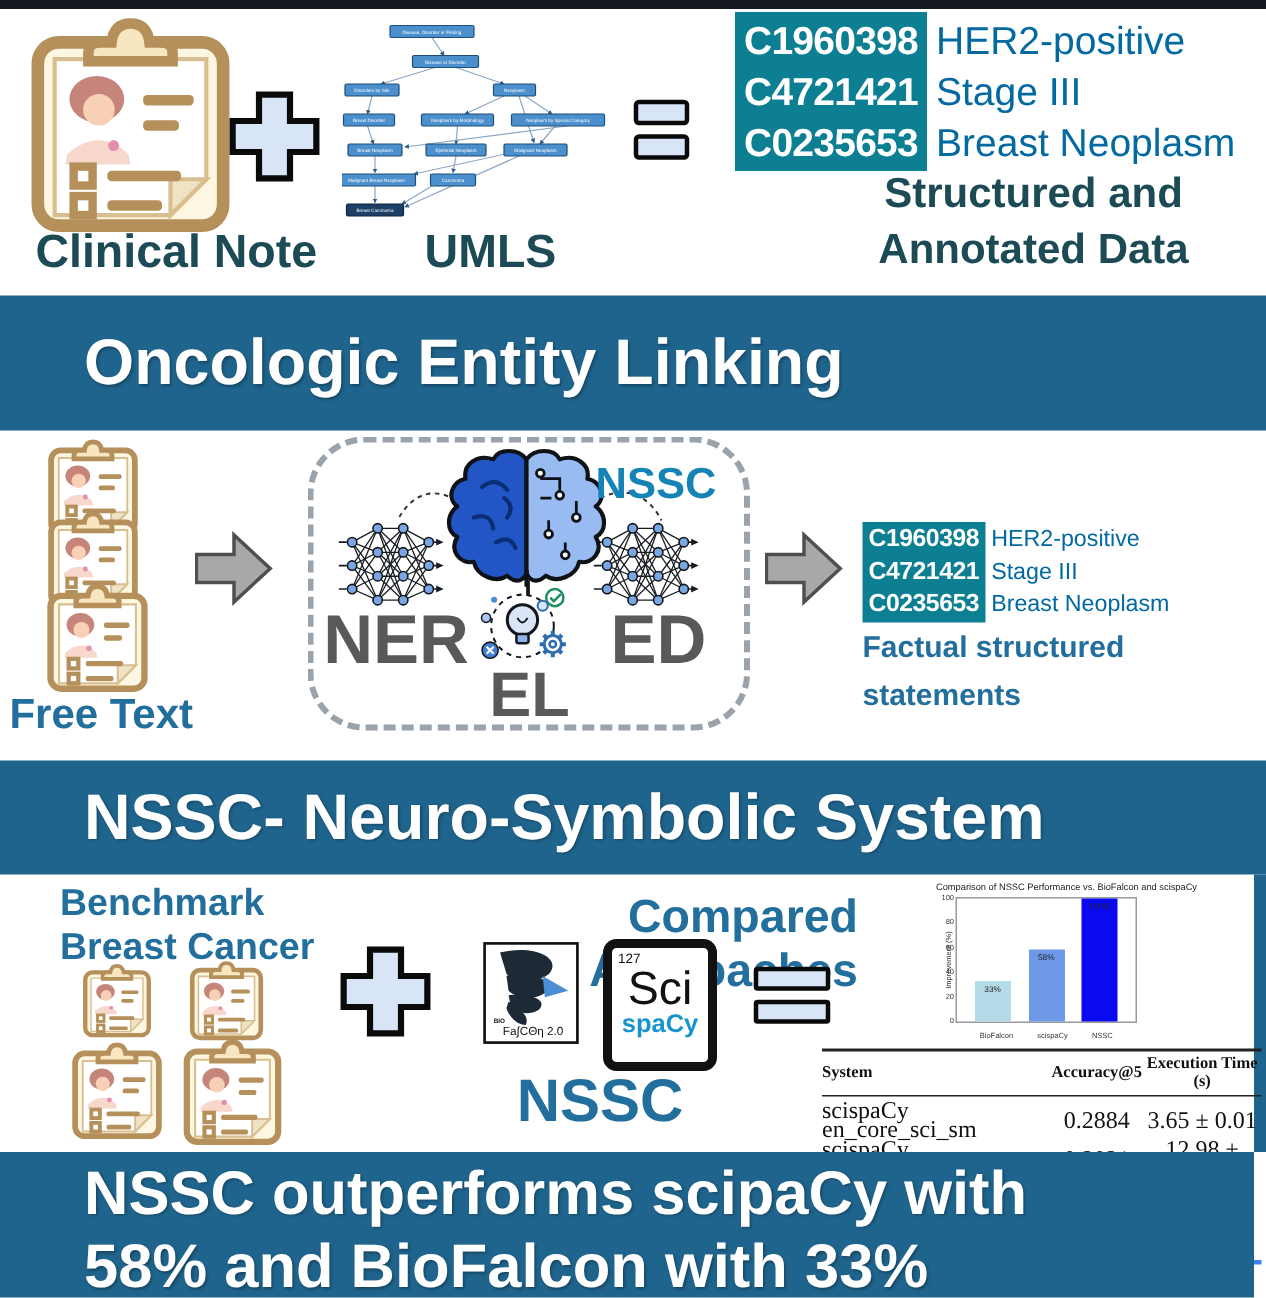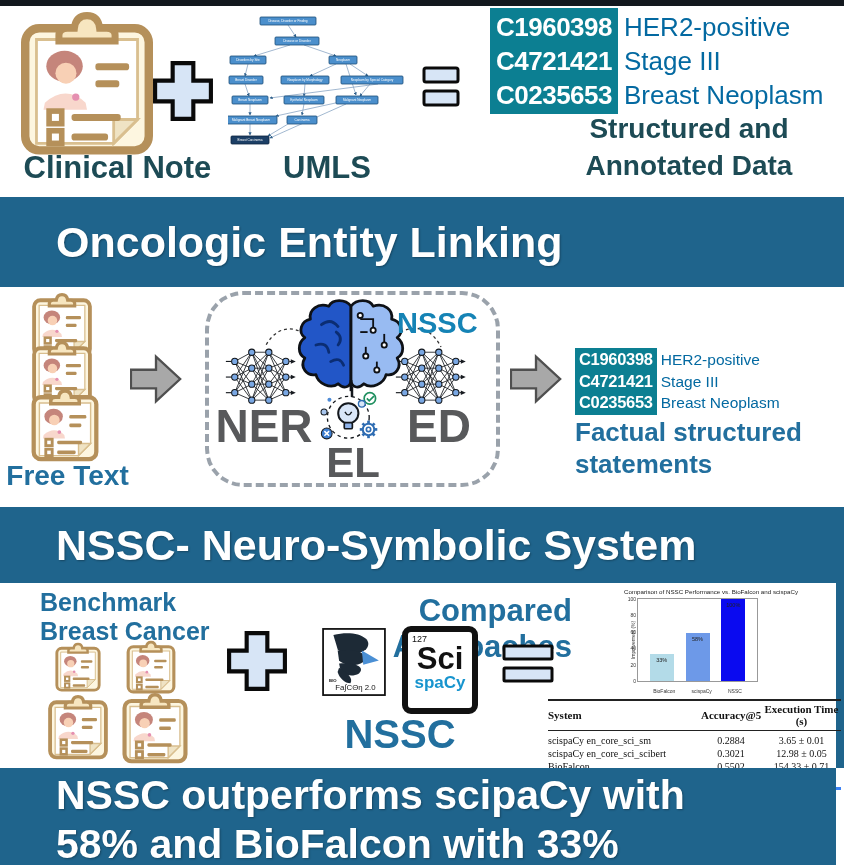--- a/index.html
+++ b/index.html
@@ -28,21 +28,21 @@
   .bar{width:24px;position:relative;}
   .barlab{position:absolute;top:3px;left:0;right:0;text-align:center;font-size:5.5px;color:#222;}
   .yticks{position:absolute;left:-11px;top:0;bottom:0;width:10px;}
   .ytick{position:absolute;right:1px;transform:translateY(50%);font-size:5px;color:#333;}
   .ylab{position:absolute;left:-24px;top:50%;transform:translate(0,-50%) rotate(-90deg);font-size:5px;color:#333;white-space:nowrap;}
   .xlabels{position:absolute;left:25px;right:6px;bottom:4px;display:flex;justify-content:space-evenly;font-size:5px;color:#333;}
   
   #results-table{position:absolute;left:548px;top:699px;width:293px;border-collapse:collapse;
                  font-family:"Liberation Serif",serif;color:#111;border-top:2px solid #222;border-bottom:3px solid #3b82f6;}
   #results-table th{font-size:11px;font-weight:bold;border-bottom:1px solid #222;padding:2px 0 3px;text-align:center;}
-  #results-table td{font-size:10px;line-height:13.2px;padding:0;text-align:center;}
+  #results-table td{font-size:16px;line-height:13.2px;padding:0;text-align:center;}
   #results-table th:first-child,#results-table td:first-child{text-align:left;}
   #results-table tbody tr:first-child td{padding-top:3px;}
   .bold{font-weight:bold;}
 </style>
 </head>
 <body>
 
 <svg width="0" height="0" style="position:absolute">
   <defs>
     <symbol id="clipboard" viewBox="0 0 100 104">
@@ -406,21 +406,21 @@
     <span>C4721421</span>
     <span>C0235653</span>
   </div>
   <div class="code-labels">
     <span>HER2-positive</span>
     <span>Stage III</span>
     <span>Breast Neoplasm</span>
   </div>
 </div>
 
-<div class="abs teal-label" style="left:575px;top:416px;font-size:26px;line-height:32px;">
+<div class="abs teal-label" style="left:575px;top:416px;font-size:20px;line-height:32px;">
   <div>Factual structured</div>
   <div>statements</div>
 </div>
 
 <div class="banner" style="top:507px;height:76px;line-height:76px;font-size:43px;padding-left:56px;">NSSC- Neuro-Symbolic System</div>
 
 <div class="abs" style="left:836px;top:583px;width:8px;height:185px;background:#1f648c;"></div>
 
 <div class="abs teal-label" style="left:40px;top:588px;font-size:25px;line-height:29px;">
   <div>Benchmark</div>
@@ -452,21 +452,21 @@
   <path d="M22,32 C48,28 68,36 58,48 C46,56 30,52 24,46 Z" fill="#1d2a36"></path>
   <path d="M24,50 C44,48 62,54 52,64 C42,70 30,66 26,60 Z" fill="#1d2a36"></path>
   <path d="M56,32 L80,46 L58,52 Z" fill="#4a8fd4"></path>
   <path d="M24,56 C36,64 44,70 40,78 C32,78 24,70 22,62 Z" fill="#1d2a36"></path>
   <text x="10" y="76" font-size="6" font-weight="bold" fill="#111">BIO</text>
   <text x="47" y="87" font-size="11" text-anchor="middle" fill="#111">Fa∫CΘη 2.0</text>
 </svg>
 
 <div class="abs" style="left:402px;top:626px;width:64px;height:76px;border:6px solid #111;border-radius:9px;background:#fff;">
   <div style="font-size:9px;color:#111;margin:2px 0 0 4px;">127</div>
-  <div style="font-size:31px;font-weight:bold;color:#111;text-align:center;line-height:30px;">Sci</div>
+  <div style="font-size:31px;font-weight:normal;color:#111;text-align:center;line-height:30px;">Sci</div>
   <div style="font-size:17px;font-weight:bold;color:#1794ce;text-align:center;line-height:18px;">spaCy</div>
 </div>
 
 <div class="abs teal-label" style="left:325px;top:712px;width:150px;font-size:40px;text-align:center;">NSSC</div>
 
 <svg class="abs" style="left:502px;top:644px" width="52" height="40" viewBox="0 0 52 40">
   <rect x="2" y="2" width="48" height="13" rx="1" fill="#d7e5f6" stroke="#0a0a0a" stroke-width="3"></rect>
   <rect x="2" y="24" width="48" height="13" rx="1" fill="#d7e5f6" stroke="#0a0a0a" stroke-width="3"></rect>
 </svg>
 

